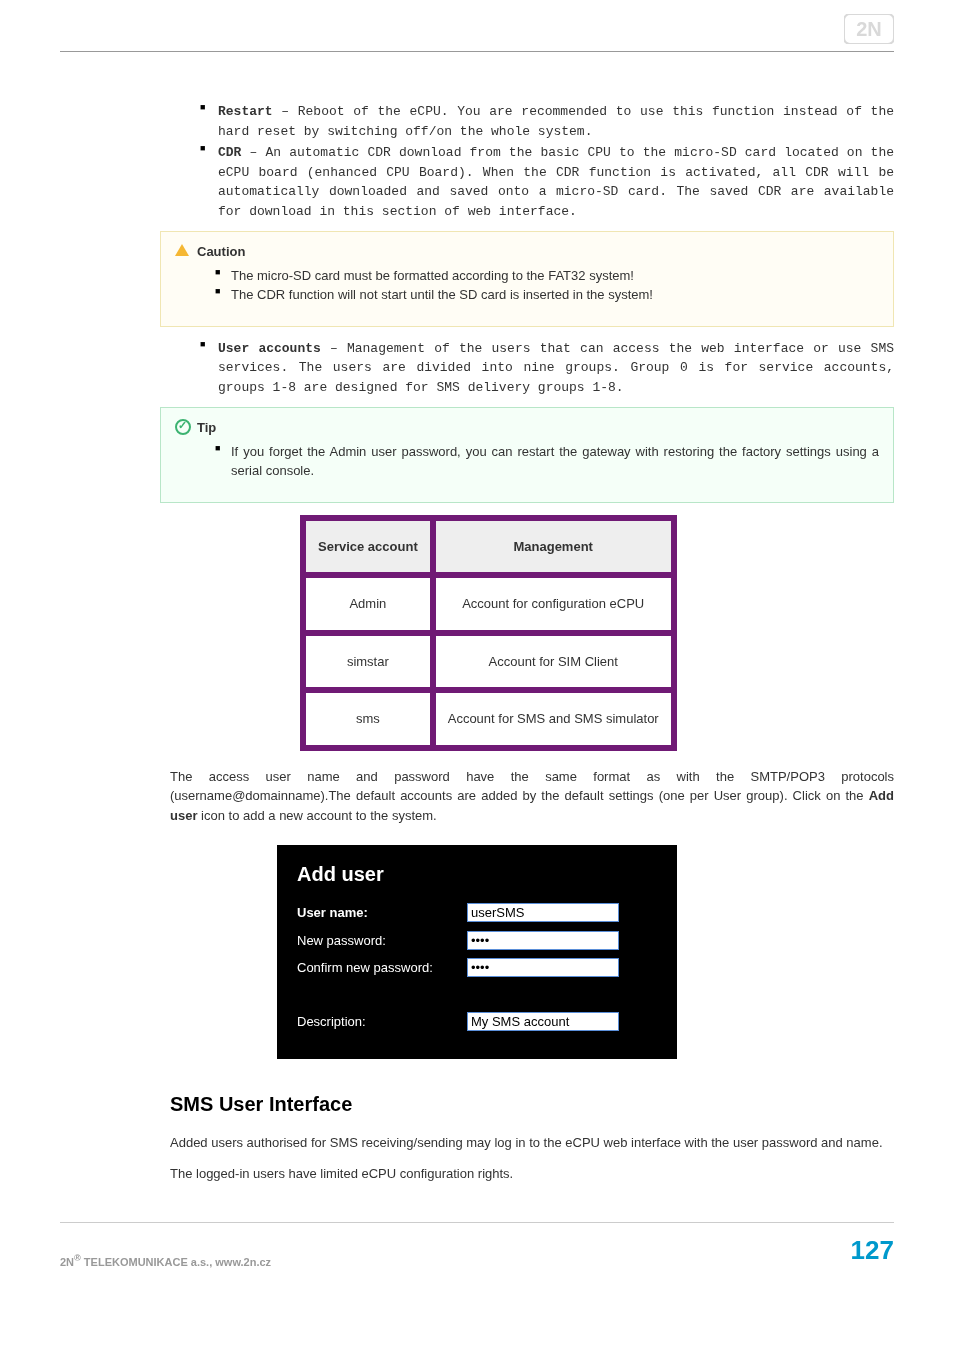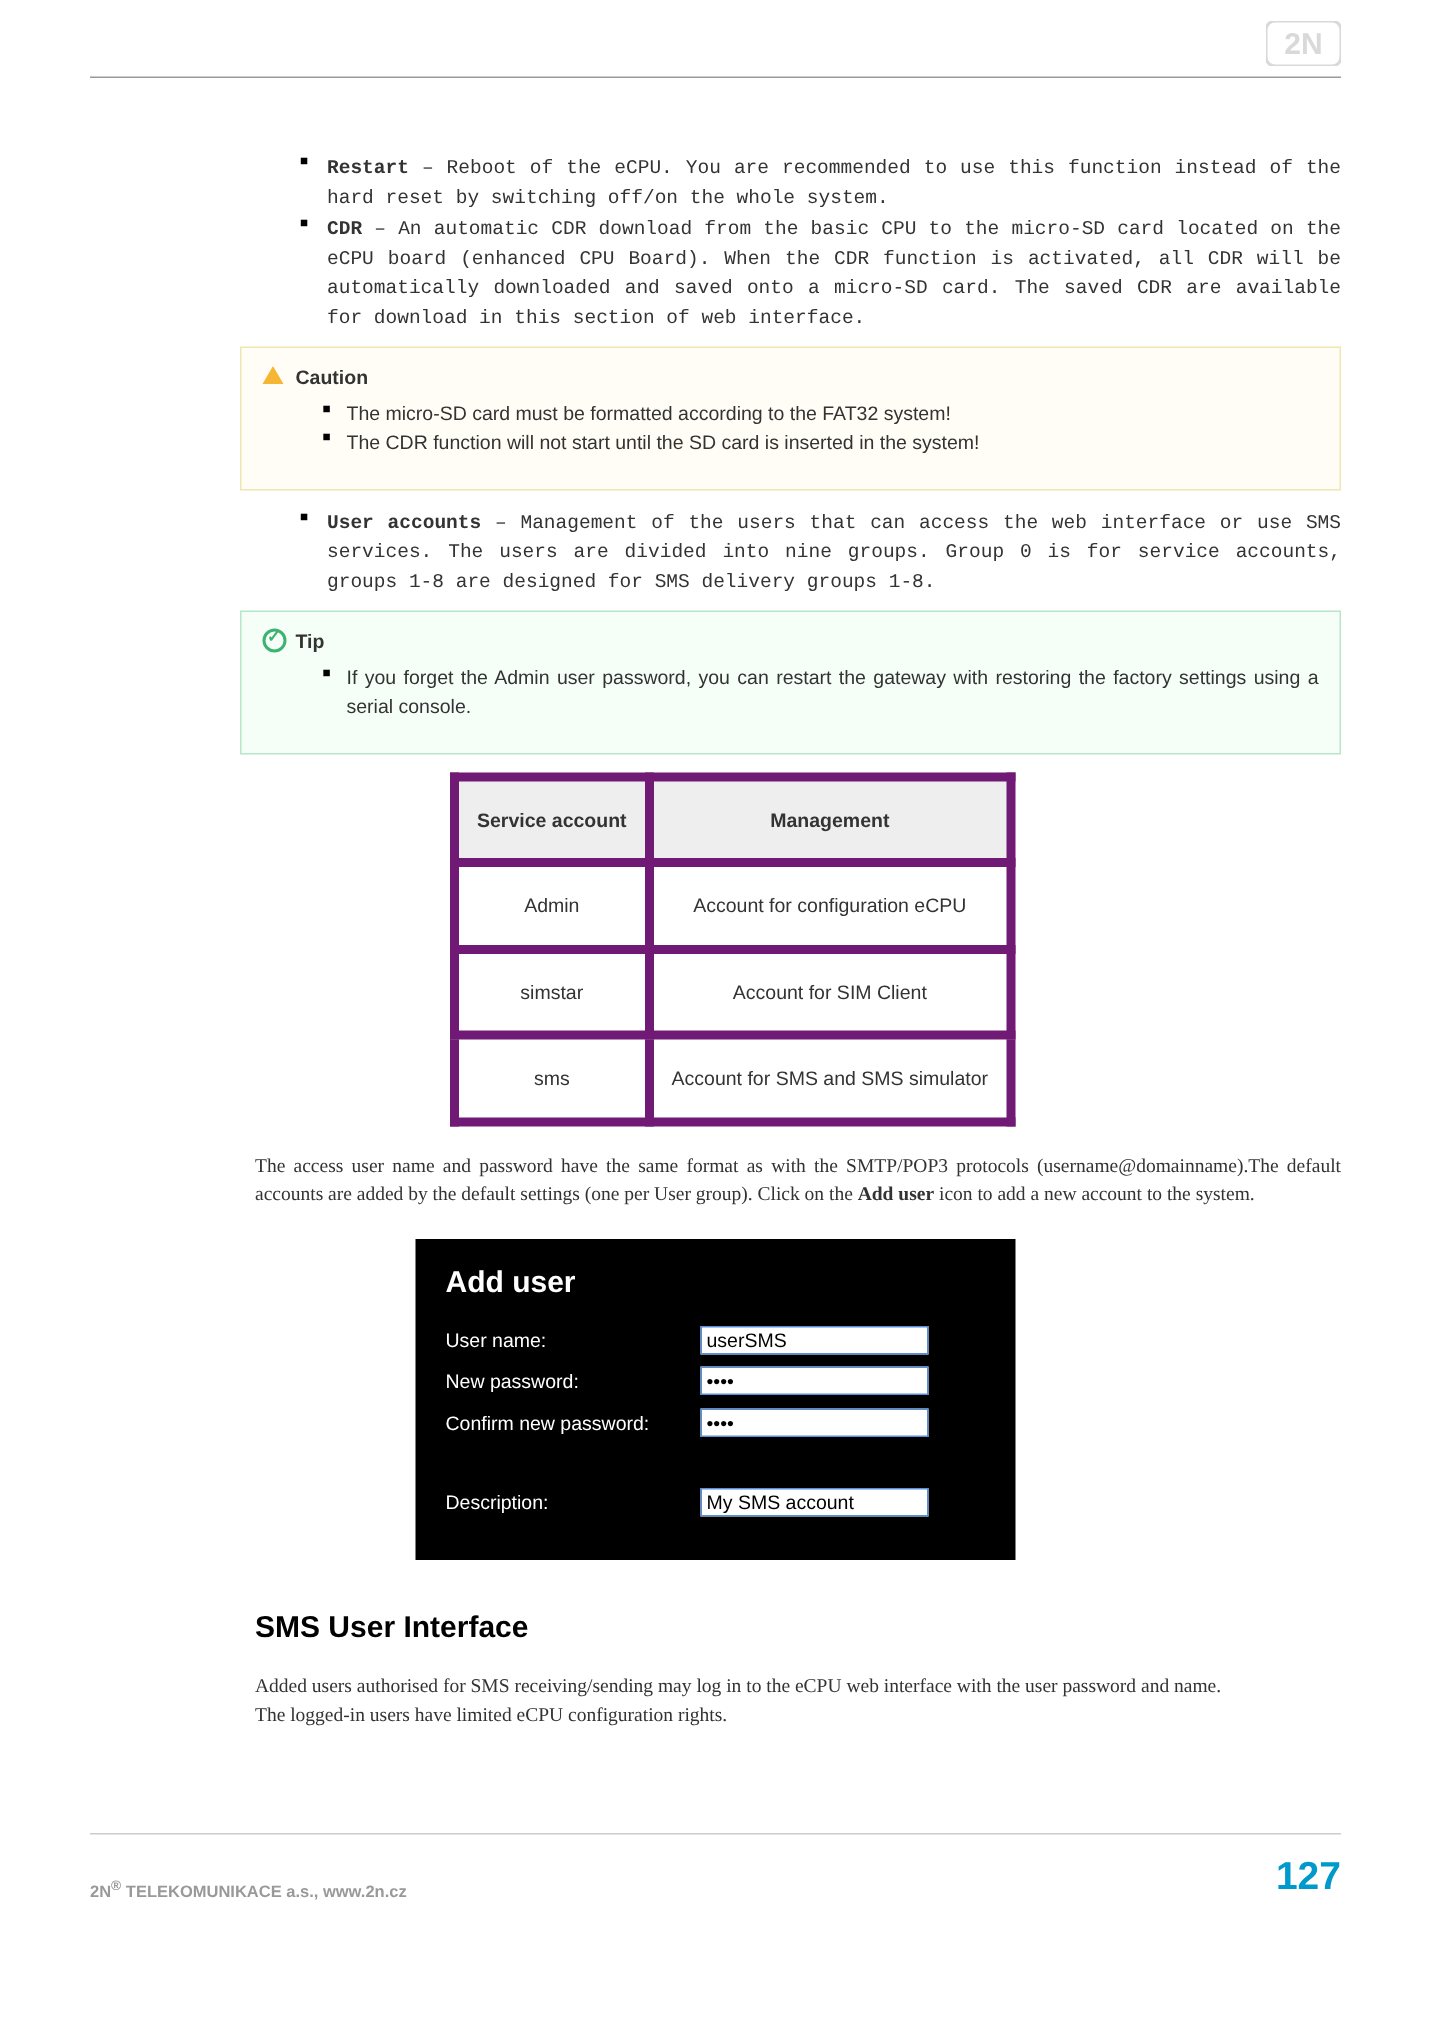--- a/index.html
+++ b/index.html
@@ -120,23 +120,22 @@
     border: 6px solid #701a75;
     padding: 16px 12px;
     text-align: center;
     font-size: 13px;
   }
   table.svc th {
     background: #eee;
     font-weight: bold;
   }
   p.body {
-    margin: 0 0;
+    margin: 11px 0;
     text-align: justify;
-    font-family: Liberation Serif, serif;
   }
   .add-user-box {
     background: #000;
     color: #fff;
     width: 400px;
     margin: 20px auto 30px auto;
     padding: 14px 20px 20px 20px;
     text-align: left;
   }
   .add-user-box h3 {
@@ -148,21 +147,21 @@
   .form-row {
     display: flex;
     align-items: center;
     margin-bottom: 8px;
   }
   .form-row label {
     width: 170px;
     font-size: 13px;
     font-family: Arial, sans-serif;
   }
-  .form-row label.bold { font-weight: normal; }
+  .form-row label.bold { font-weight: bold; }
   .form-row input {
     width: 152px;
     background: #fff;
     border: 1px solid #5a8ed8;
     font-family: Arial, sans-serif;
     font-size: 13px;
     padding: 1px 3px;
     color: #000;
   }
   .form-gap { height: 26px; }

